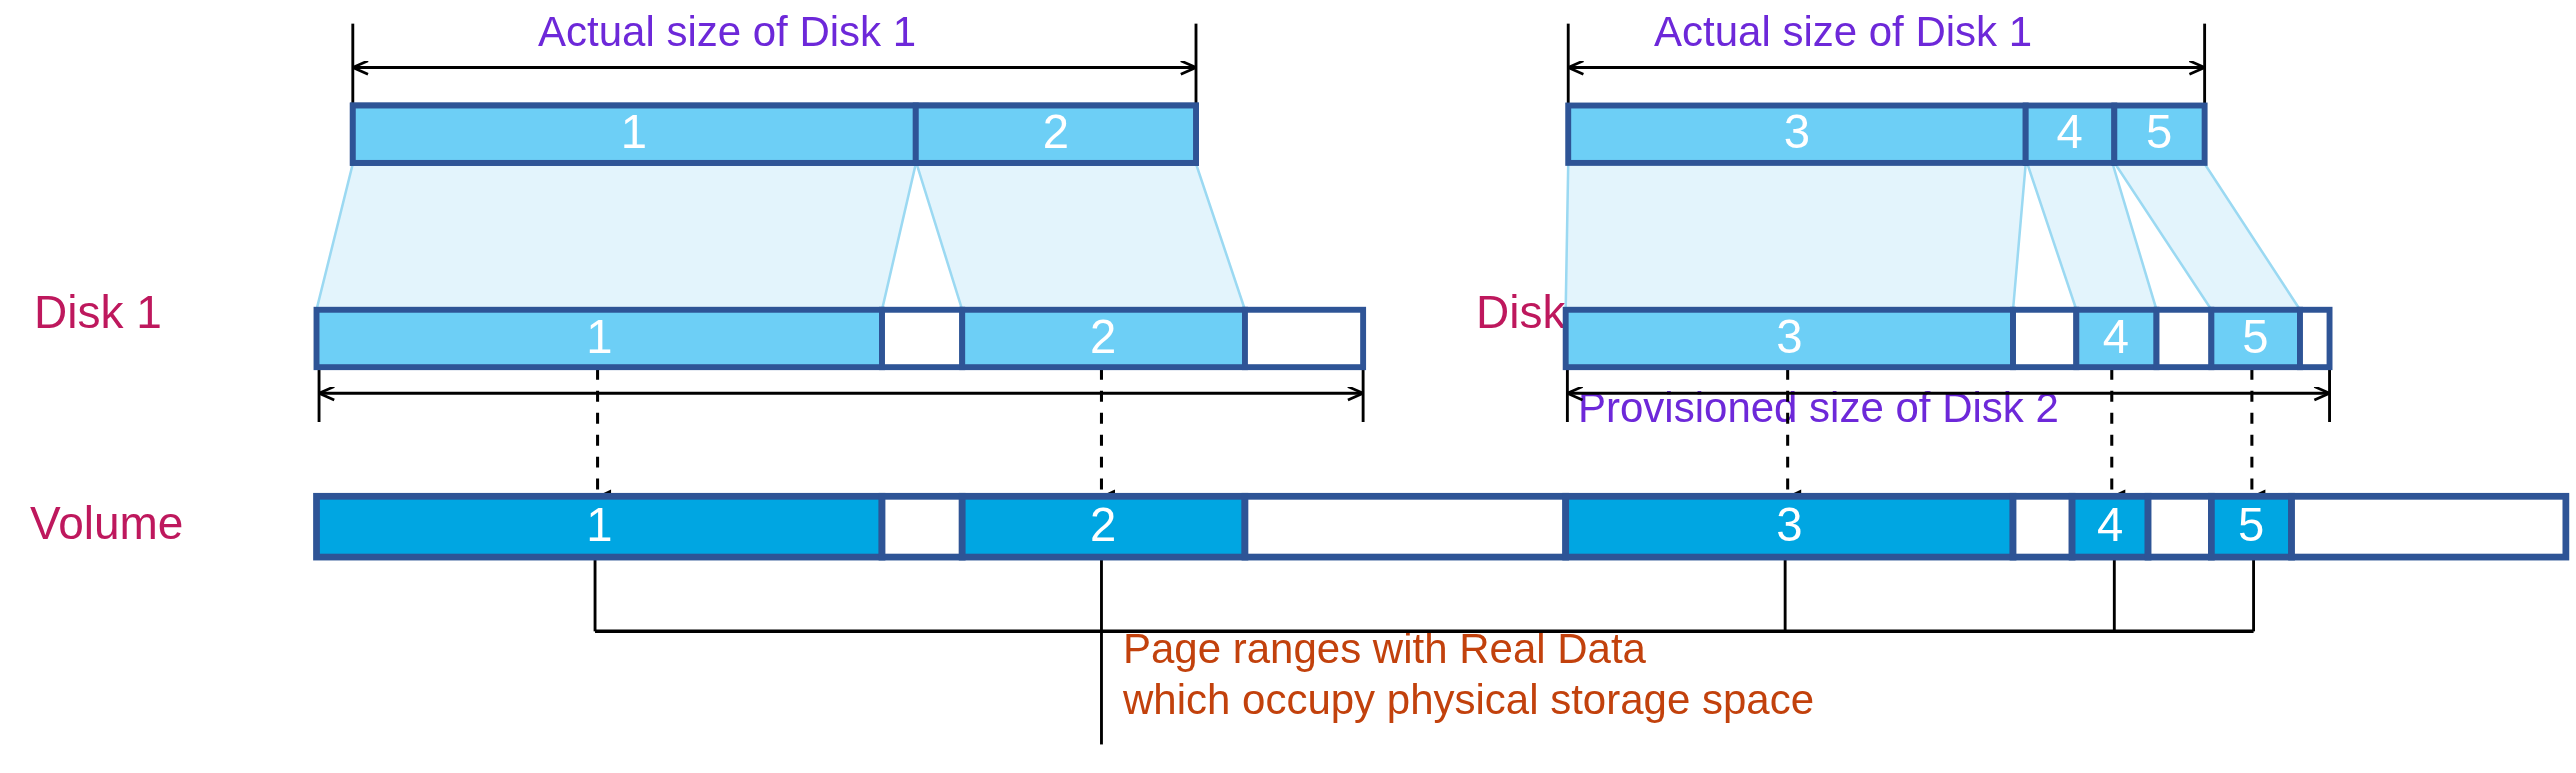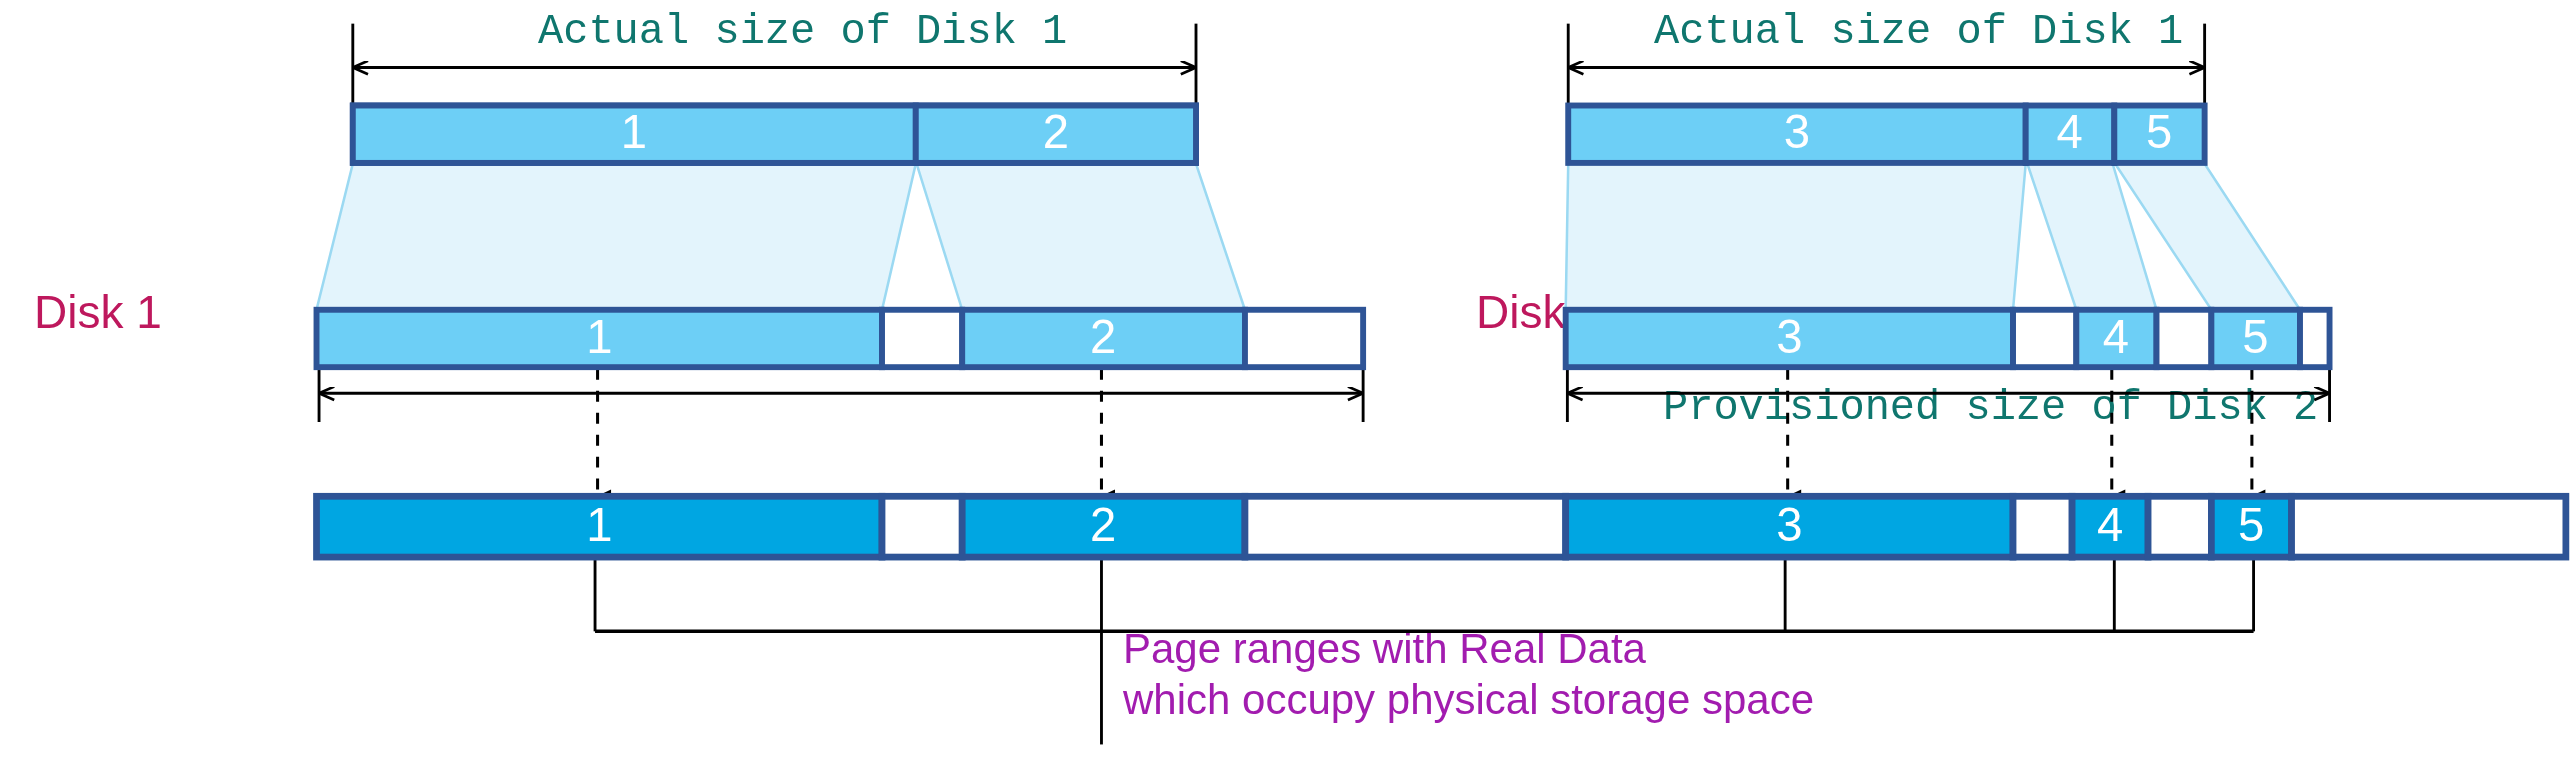--- a/index.html
+++ b/index.html
@@ -1,34 +1,35 @@
 <!DOCTYPE html>
 <html style="font-size:13.5px"><head>
 <meta charset="utf-8">
 <style>
   html,body{margin:0;padding:0;background:#ffffff;}
   body{font-family:"Liberation Sans", sans-serif;}
   #stage{position:relative;width:2576px;height:774px;background:#fff;overflow:hidden;}
   svg.layer{position:absolute;top:0;left:0;width:2576px;height:774px;}
   .rowlabel{position:absolute;font-size:46px;color:#be185d;font-family:"Liberation Sans",sans-serif;white-space:nowrap;}
-  .annot{position:absolute;font-size:42px;color:#0f766e;font-family:Liberation Mono, monospace;white-space:nowrap;}
+  .annot{position:absolute;font-size:42px;color:#6d28d9;font-family:Liberation Sans, sans-serif;white-space:nowrap;}
   .segnum{font-family:"Liberation Sans",sans-serif;fill:#ffffff;font-size:56px;text-anchor:middle;dominant-baseline:middle;}
-  .callout{position:absolute;font-size:42px;color:#a21caf;line-height:1.22;font-family:"Liberation Sans",sans-serif;white-space:nowrap;}
+  .callout{position:absolute;font-size:42px;color:#c2410c;line-height:1.22;font-family:"Liberation Sans",sans-serif;white-space:nowrap;}
 </style>
 </head>
 <body>
 
 <div id="stage">
 
   <div class="rowlabel" style="left:34px;top:285px;">Disk 1</div>
   <div class="rowlabel" style="left:1476px;top:285px;">Disk 2</div>
+  <div class="rowlabel" style="left:30px;top:496px;">Volume</div>
 
   <div class="annot" style="left:538px;top:8.4px;">Actual size of Disk 1</div>
   <div class="annot" style="left:1654px;top:8.4px;">Actual size of Disk 1</div>
-  <div class="annot" style="left:1663px;top:384px;">Provisioned size of Disk 2</div>
+  <div class="annot" style="left:1578px;top:384px;">Provisioned size of Disk 2</div>
 
   <div class="callout" style="left:1123px;top:623px;">
     <div>Page ranges with Real Data</div>
     <div>which occupy physical storage space</div>
   </div>
 
   <svg class="layer" viewBox="0 0 3052 917" xmlns="http://www.w3.org/2000/svg">
     <defs>
       <marker id="arrHead" markerWidth="22" markerHeight="22" refX="20" refY="8" orient="auto" markerUnits="userSpaceOnUse">
         <path d="M20,8 L2,0 M20,8 L2,16" stroke="#000" stroke-width="3.2" fill="none"></path>

